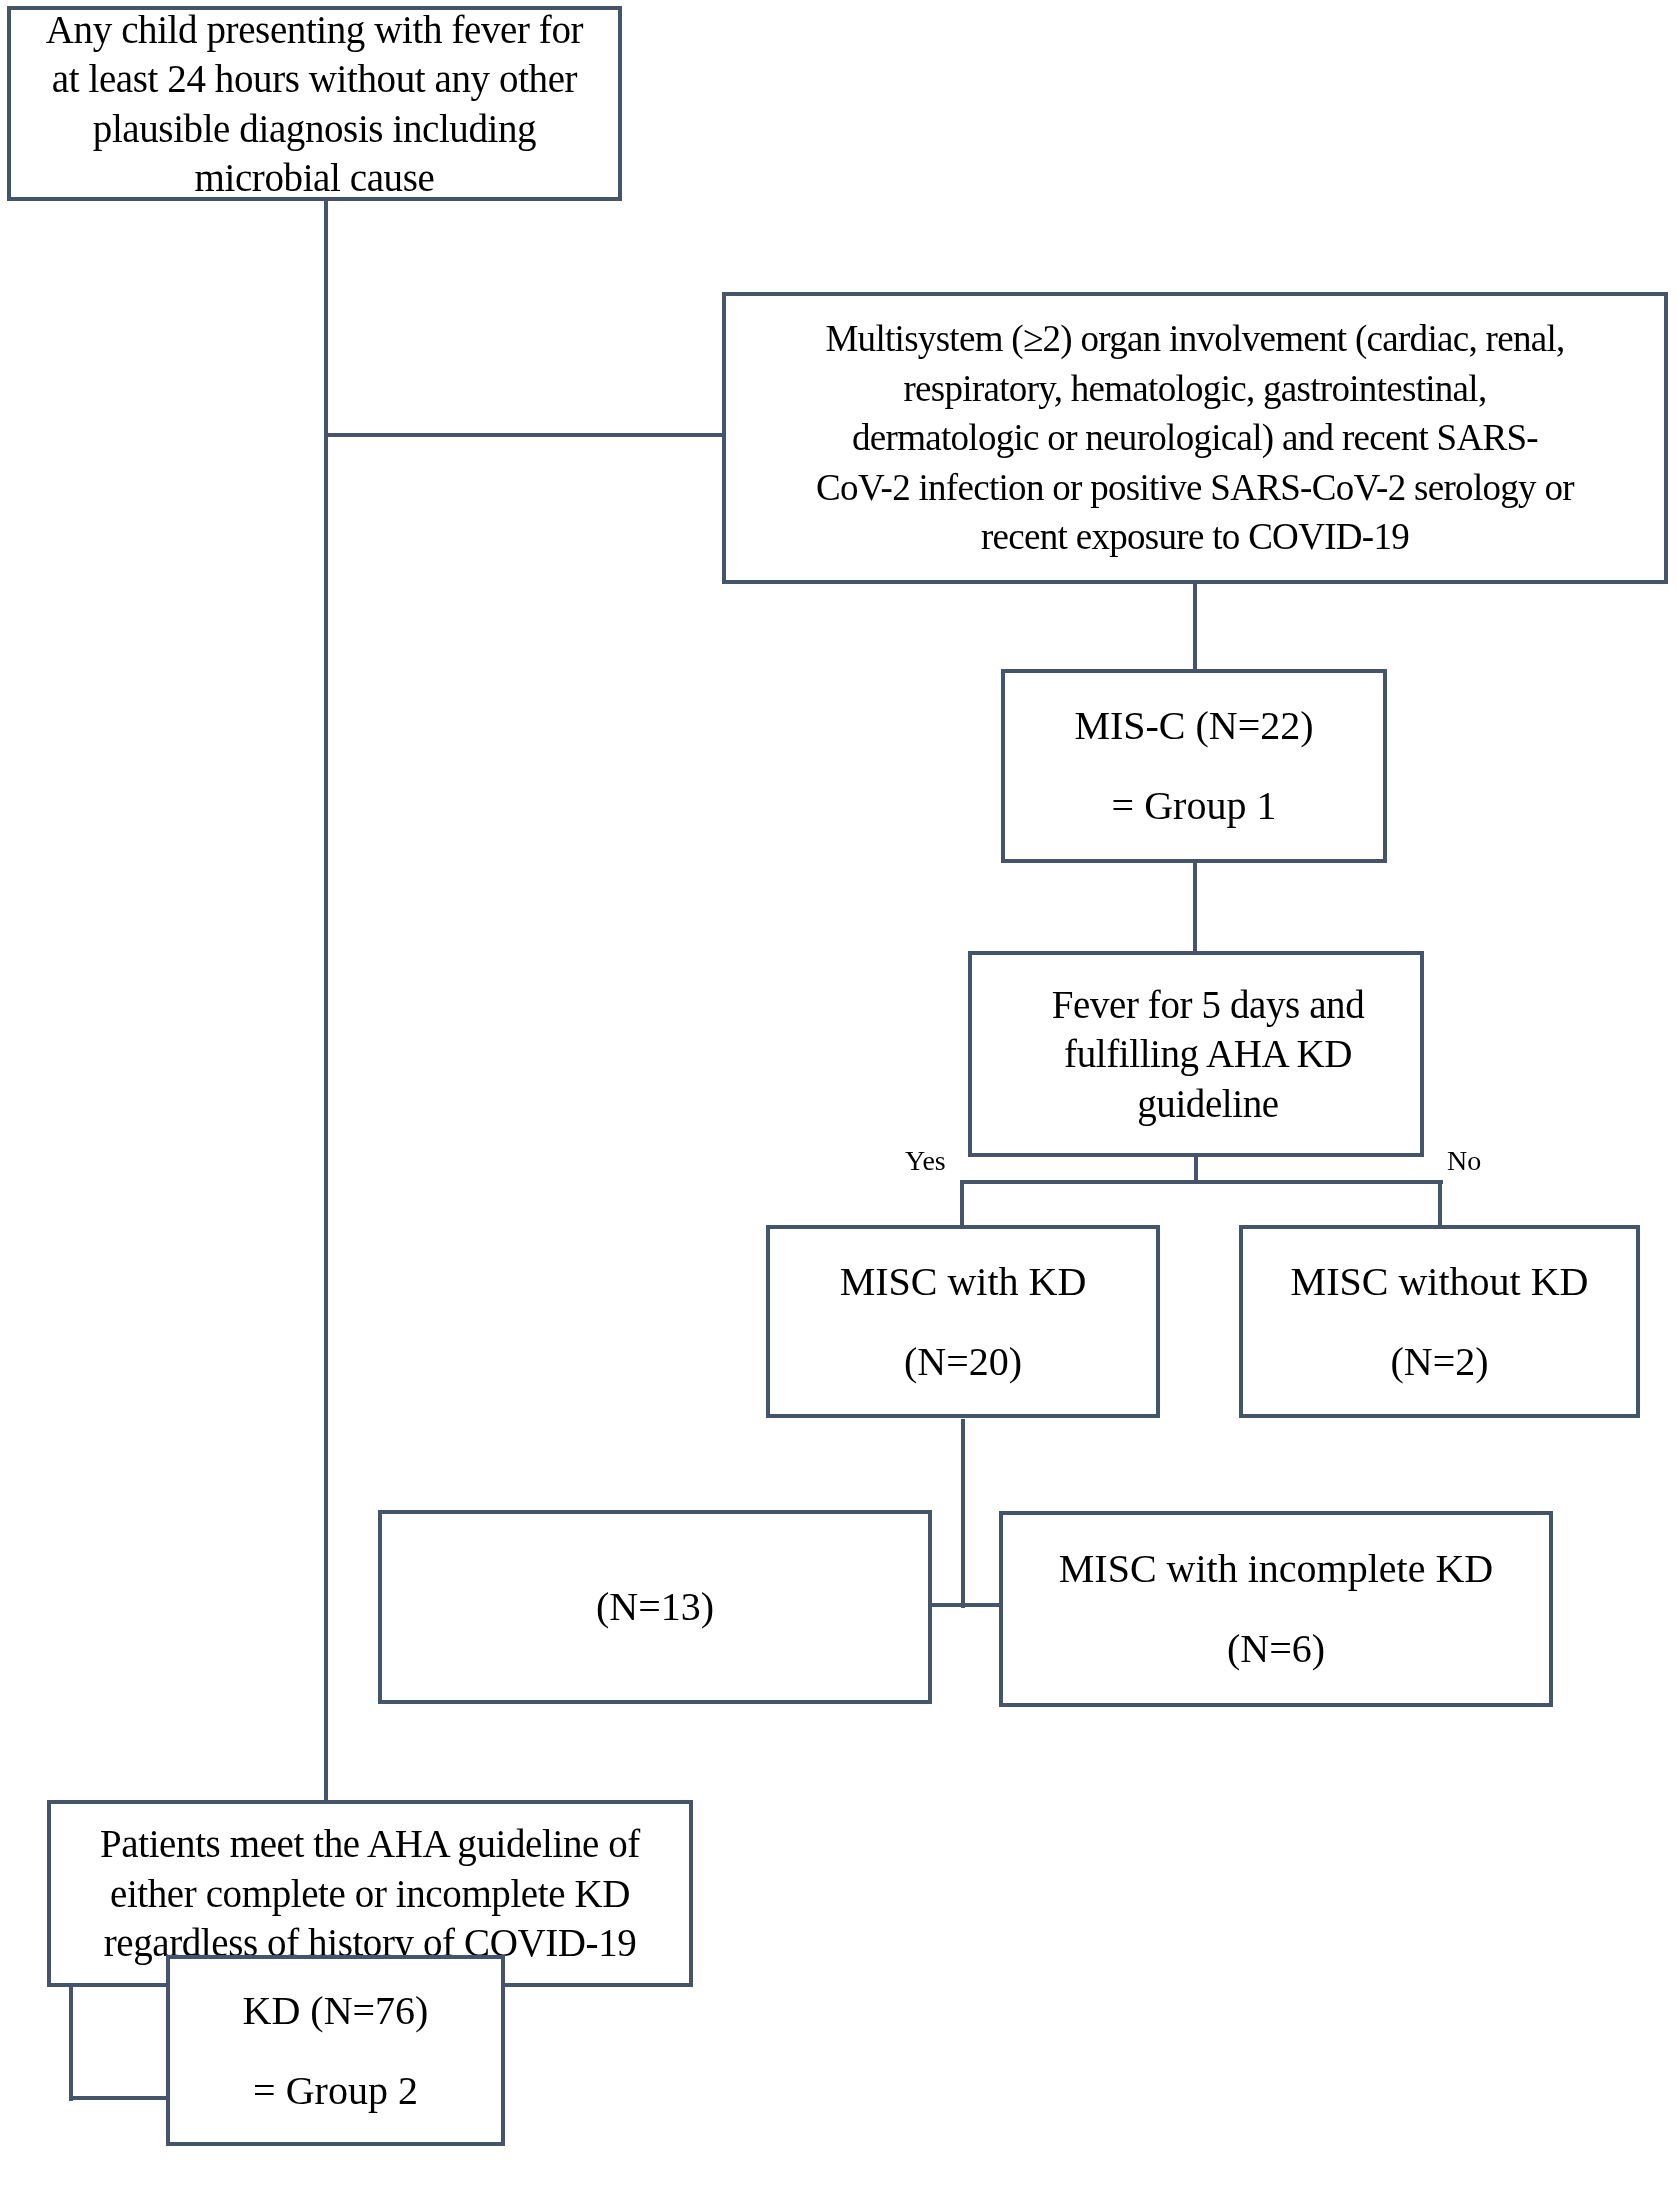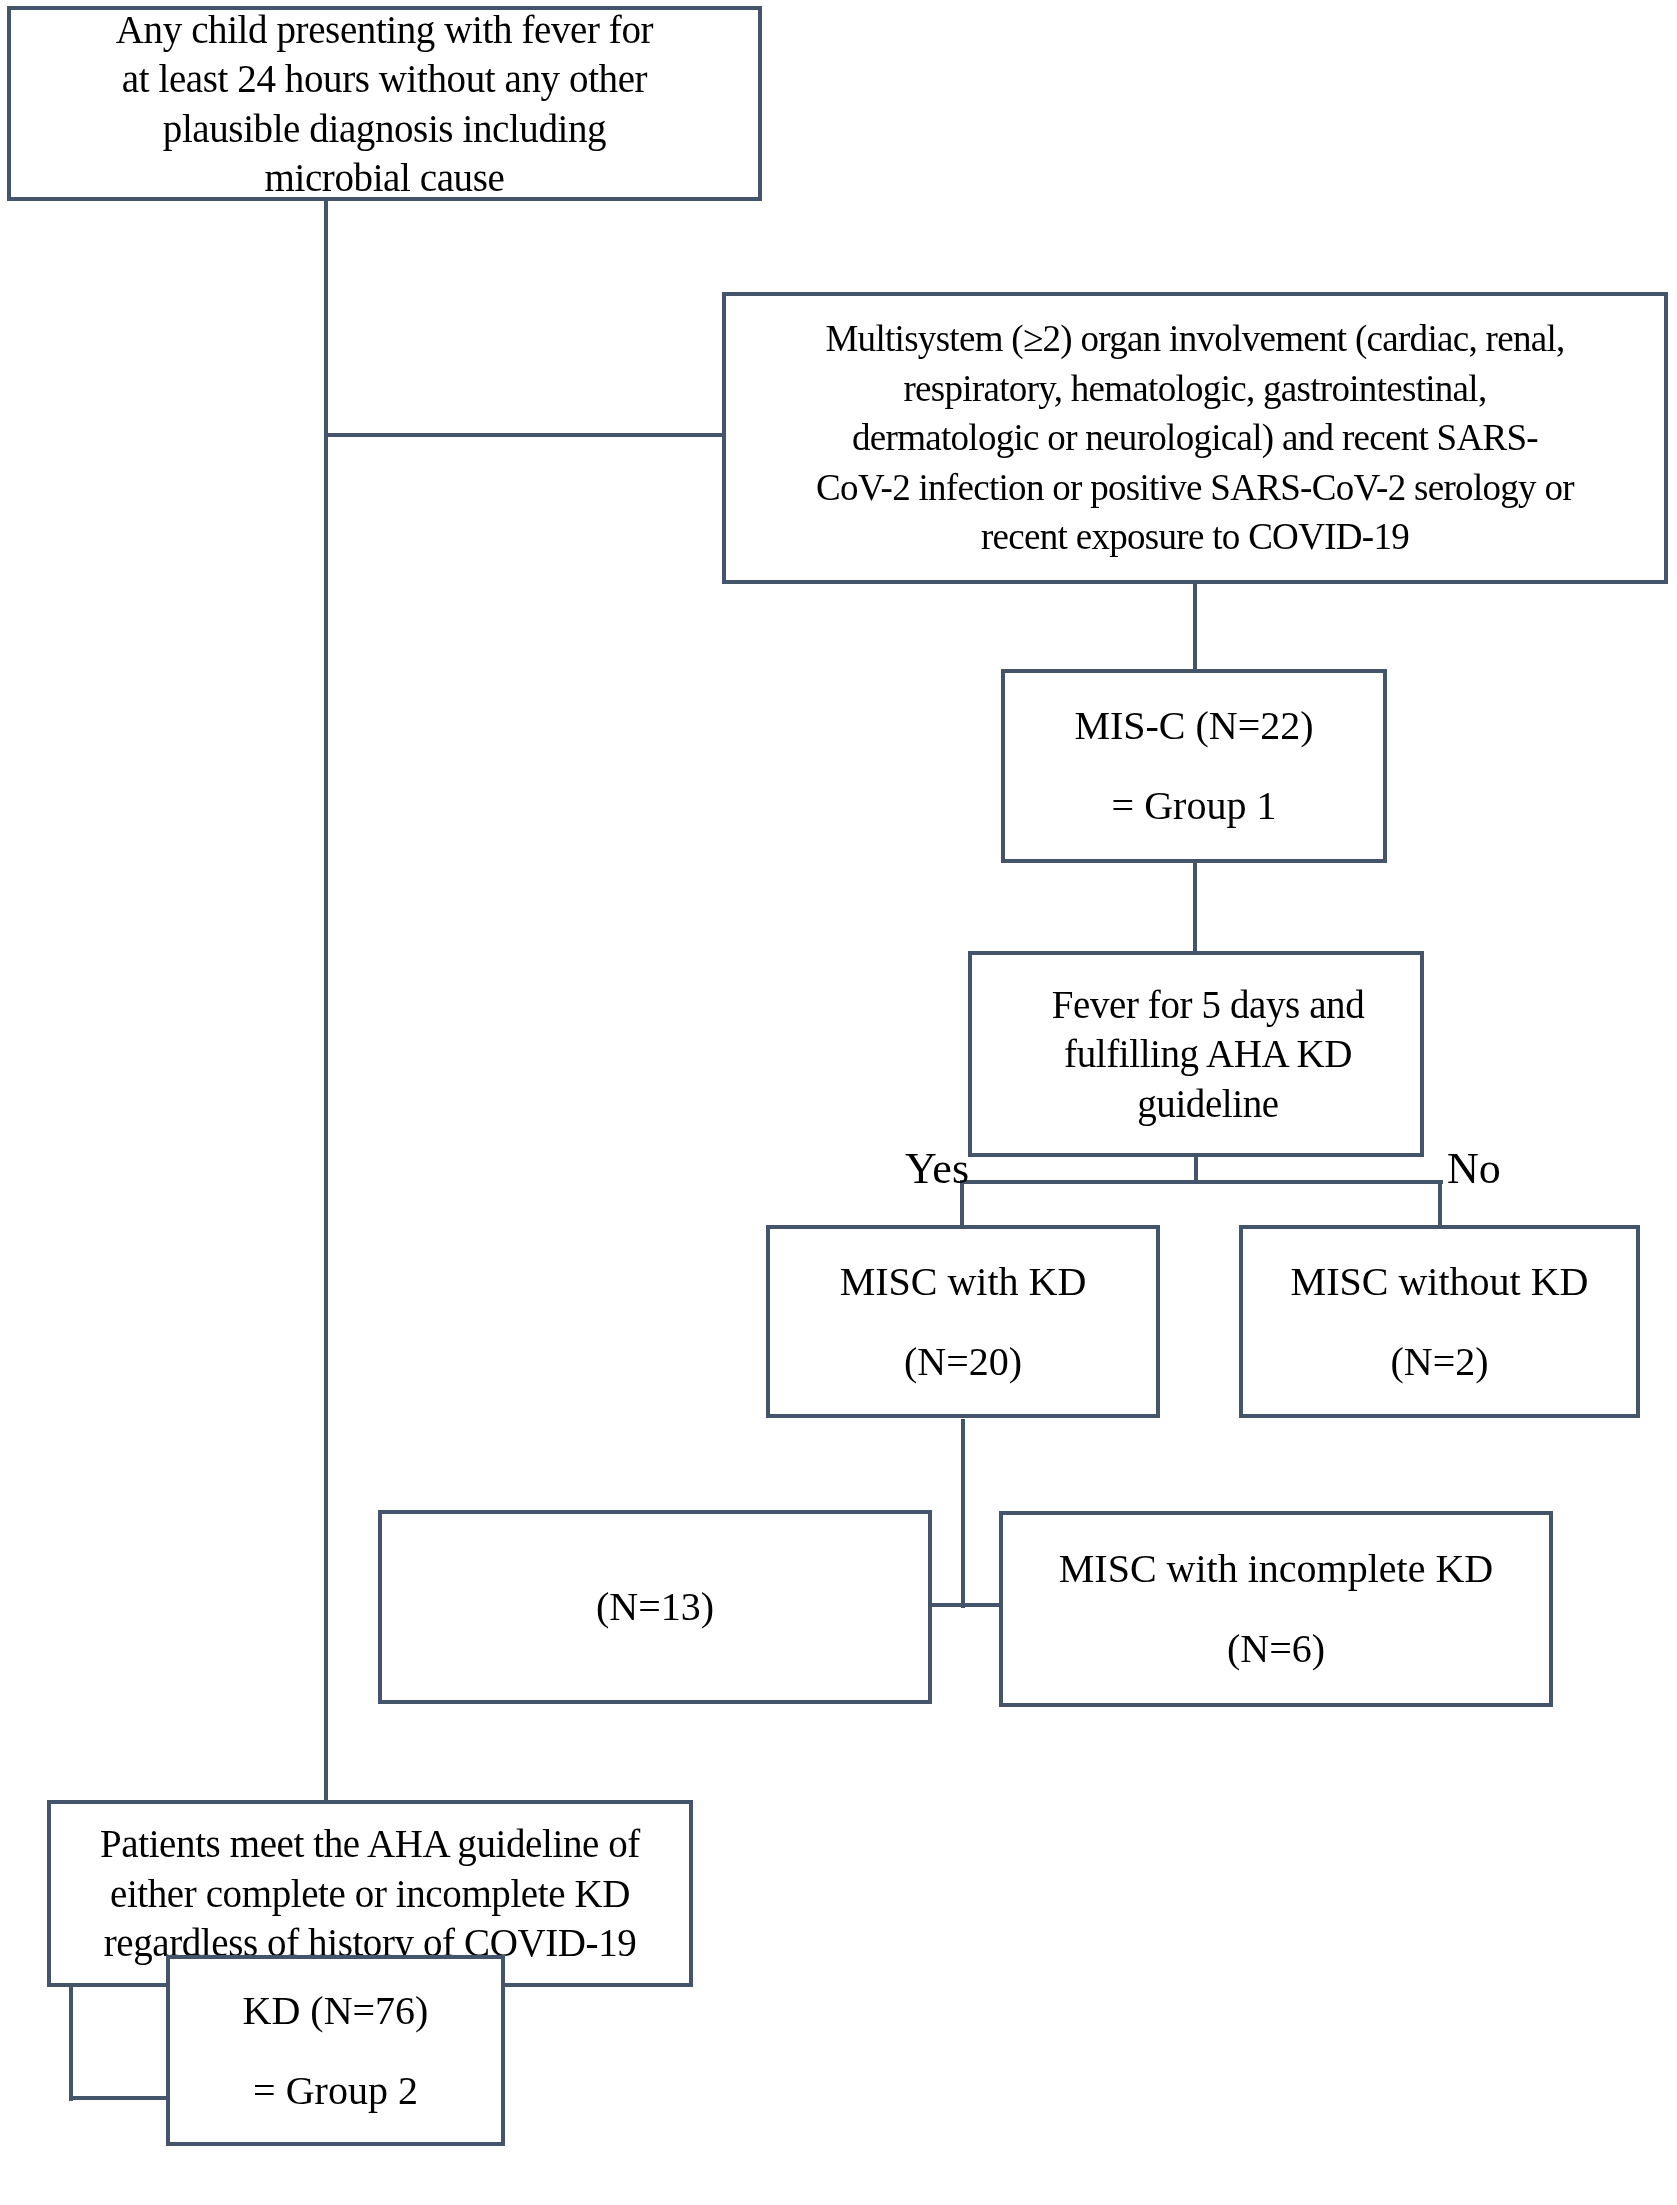--- a/index.html
+++ b/index.html
@@ -11,24 +11,24 @@
   }
   .node {
     position:absolute; box-sizing:border-box; border:4.4px solid var(--line);
     background:var(--bg); display:flex; flex-direction:column;
     align-items:center; justify-content:center; text-align:center;
   }
   .label { white-space:pre-line; font-size:39px; line-height:1.27; letter-spacing:-0.4px; }
   .title, .subtitle { font-size:40px; line-height:1.1; }
   .two-line { gap:36px; }
   .conn { position:absolute; background:var(--line); }
-  .branch-label { position:absolute; font-size:44px; line-height:1; }
+  .branch-label { position:absolute; font-size:28px; line-height:1; }
 
   
-  .n-eligibility   { left:7px;    top:6.2px;    width:755px;  height:195px; }
+  .n-eligibility   { left:7px;    top:6.2px;    width:615px;  height:195px; }
   .n-multisystem   { left:722px;  top:292px;  width:946px; height:292px; }
   .n-multisystem .label { font-size:37px; letter-spacing:-0.7px; line-height:1.34; }
   .n-misc-group1   { left:1001px; top:669px;  width:386px;  height:194px; }
   .n-fever         { left:968px; top:951px; width:456px;  height:206px;padding-left:24px; }
   .n-with-kd       { left:766px;  top:1225px; width:394px;  height:193px; }
   .n-without-kd    { left:1239px; top:1225px; width:401px;  height:193px; }
   .n-complete-kd   { left:378px;  top:1510px; width:554px;  height:194px; }
   .n-incomplete-kd { left:999px; top:1511px; width:554px;  height:196px; }
   .n-kd-criteria   { left:7px;    top:1800px; width:646px;  height:187px;margin-left:40px; }
   .n-kd-group2     { left:166px;  top:1931px; width:339px;  height:191px;margin-top:24px; }

